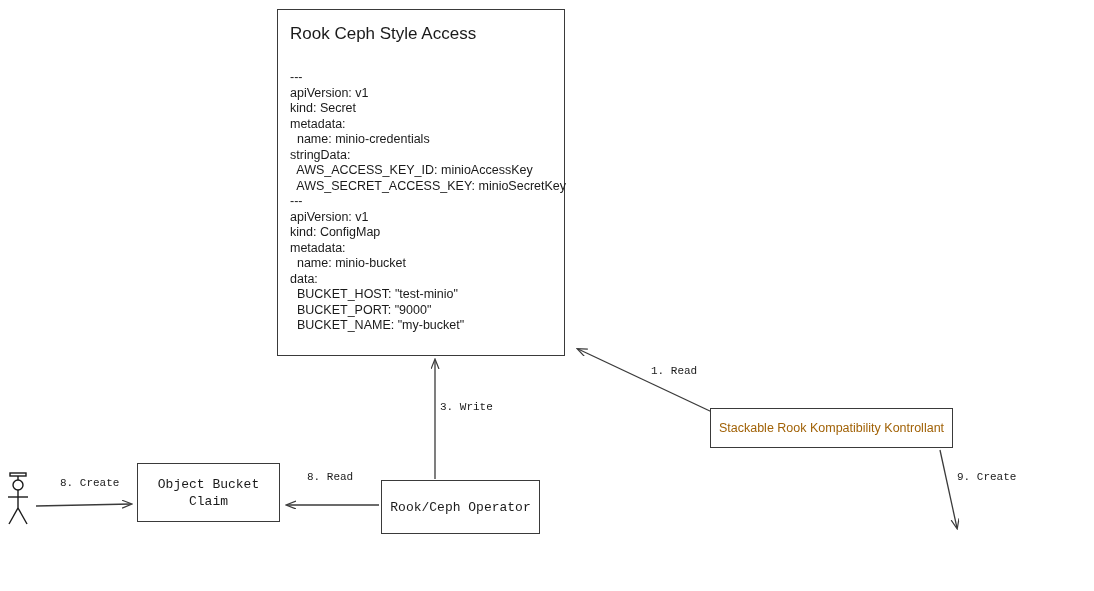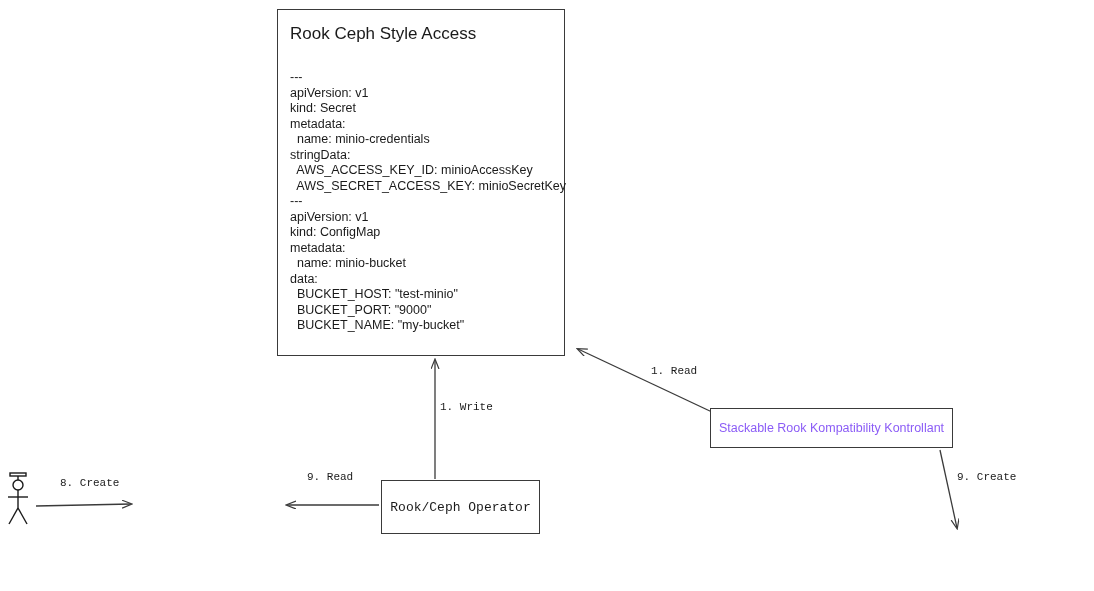--- a/index.html
+++ b/index.html
@@ -79,21 +79,21 @@
     height: 54px;
   }
   #operator-box .node-label { font-size: 13px; line-height: 17px; color: #1a1a1a; }
 
   #srkk-box {
     left: 710px;
     top: 408px;
     width: 243px;
     height: 40px;
   }
-  #srkk-box .node-label { font-size: 12.5px; line-height: 16px; color: #8b5cf6; font-family: "Liberation Sans", sans-serif; }
+  #srkk-box .node-label { font-size: 12.5px; line-height: 16px; color: #a16207; font-family: "Liberation Sans", sans-serif; }
 
   #s3bucket-box {
     left: 925px;
     top: 534px;
     width: 160px;
     height: 43px;
   }
   #s3bucket-box .node-label { font-size: 11.5px; line-height: 15px; color: #1a1a1a; }
 
   
@@ -168,29 +168,33 @@
 apiVersion: v1
 kind: ConfigMap
 metadata:
   name: minio-bucket
 data:
   BUCKET_HOST: "test-minio"
   BUCKET_PORT: "9000"
   BUCKET_NAME: "my-bucket"</div>
   </div>
 
+  <div class="box" id="obc-box">
+    <div class="node-label mono">Object Bucket
+Claim</div>
+  </div>
 
   <div class="box" id="operator-box">
     <div class="node-label mono">Rook/Ceph Operator</div>
   </div>
 
   <div class="box" id="srkk-box">
     <div class="node-label">Stackable Rook Kompatibility Kontrollant</div>
   </div>
 
 
   <div class="edge-label" id="lbl-create">8. Create</div>
-  <div class="edge-label" id="lbl-read1">9. Read</div>
-  <div class="edge-label" id="lbl-write">1. Write</div>
+  <div class="edge-label" id="lbl-read1">8. Read</div>
+  <div class="edge-label" id="lbl-write">3. Write</div>
   <div class="edge-label" id="lbl-read2">1. Read</div>
   <div class="edge-label" id="lbl-create2">9. Create</div>
 
 </div>
 
 </body></html>

